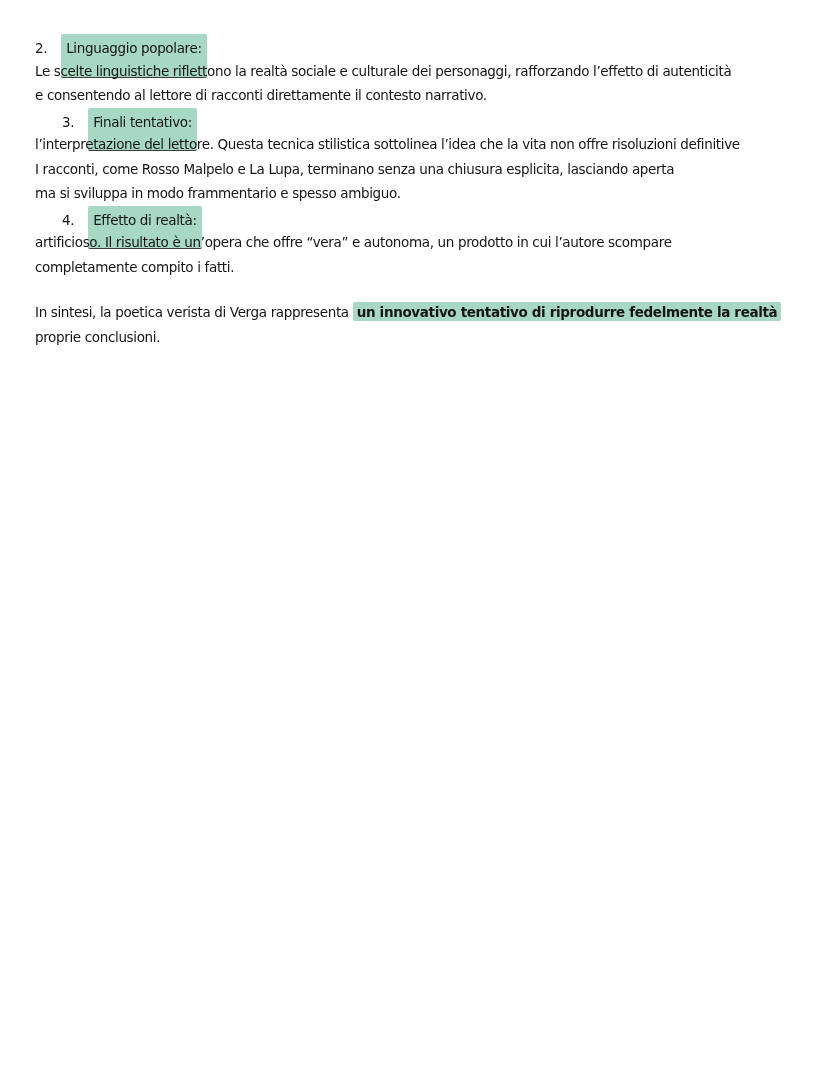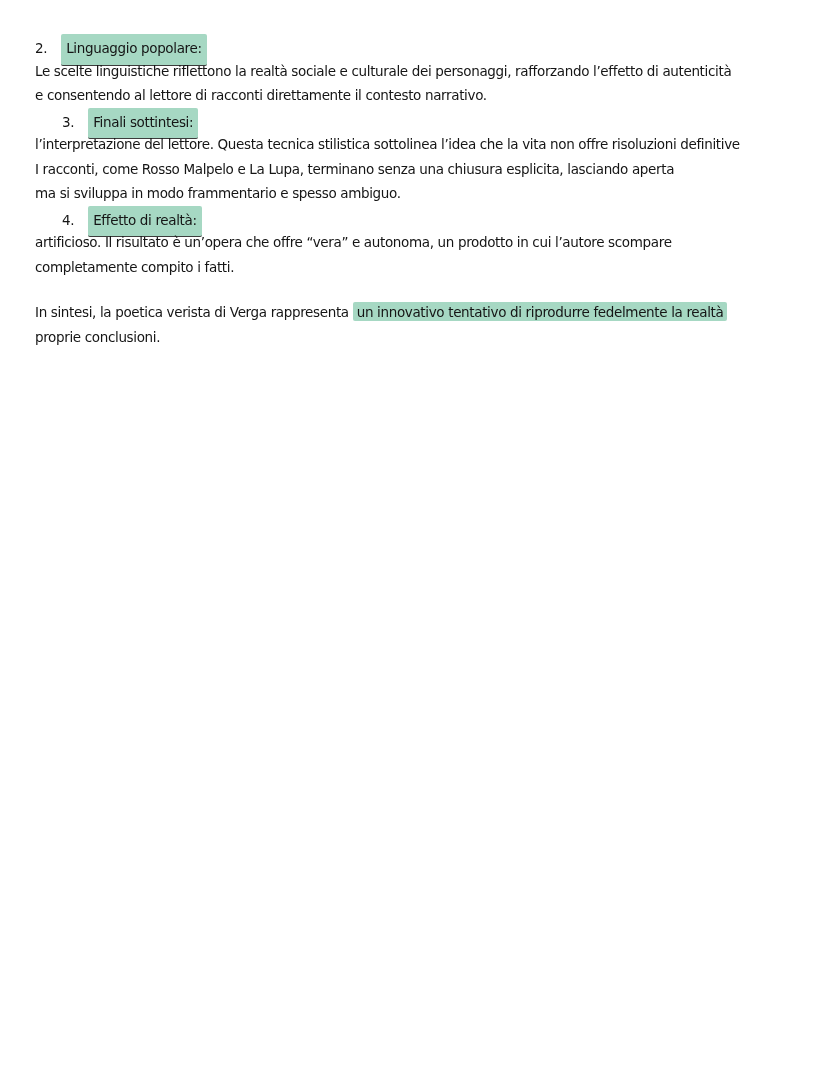--- a/index.html
+++ b/index.html
@@ -33,25 +33,26 @@
   .heading-line .num {
     margin-right: 14px;
   }
   .indent .num {
     margin-left: 27px;
   }
   .hl {
     background: #a6d8c3;
     border-radius: 2px;
     padding: 2px 4px 1px 4px;
+    font-weight: bold;
   }
   .title-hl {
     background: #a6d8c3;
     border-radius: 2px;
-    padding: 2px 5px 4px 5px;
+    padding: 2px 5px 16px 5px;
     border-bottom: 1.6px solid #3c3c3c;
   }
   .conclusion {
     margin-top: 21px;
   }
 </style>
 </head>
 <body>
 
 <div class="page">
@@ -59,21 +60,21 @@
   <div class="line heading-line">
     <span class="num">2.</span>
     <span class="title-hl">Linguaggio popolare:</span>
   </div>
 
   <div class="line">Le scelte linguistiche riflettono la realtà sociale e culturale dei personaggi, rafforzando l’effetto di autenticità</div>
   <div class="line">e consentendo al lettore di racconti direttamente il contesto narrativo.</div>
 
   <div class="line heading-line indent">
     <span class="num">3.</span>
-    <span class="title-hl">Finali sottintesi:</span>
+    <span class="title-hl">Finali tentativo:</span>
   </div>
 
   <div class="line">l’interpretazione del lettore. Questa tecnica stilistica sottolinea l’idea che la vita non offre risoluzioni definitive</div>
   <div class="line">I racconti, come Rosso Malpelo e La Lupa, terminano senza una chiusura esplicita, lasciando aperta</div>
   <div class="line">ma si sviluppa in modo frammentario e spesso ambiguo.</div>
 
   <div class="line heading-line indent">
     <span class="num">4.</span>
     <span class="title-hl">Effetto di realtà:</span>
   </div>

